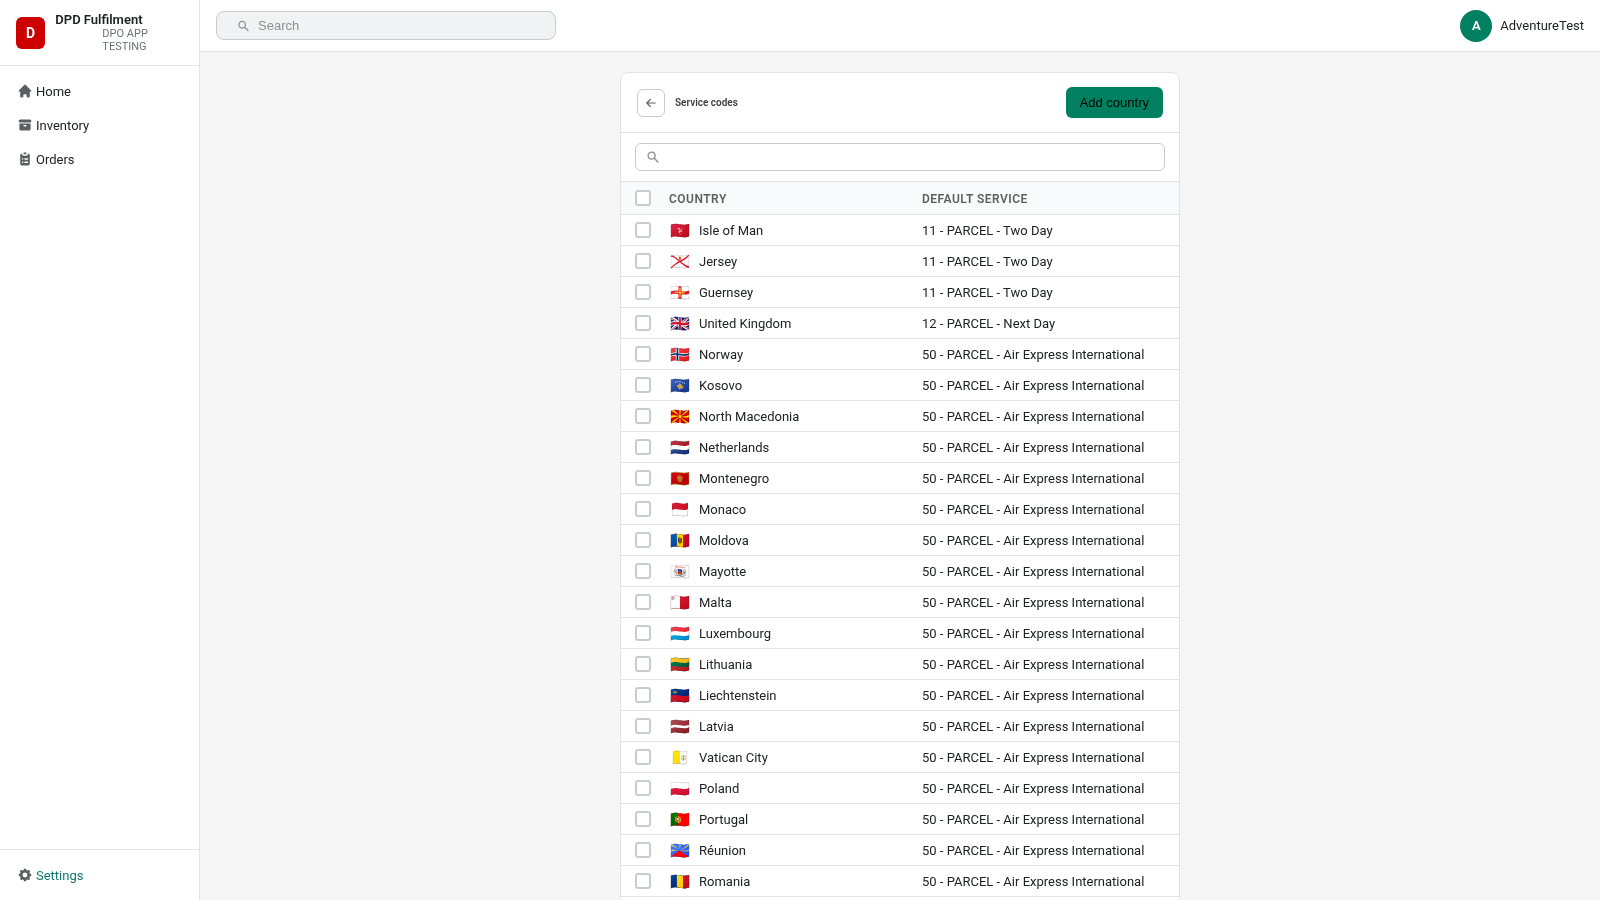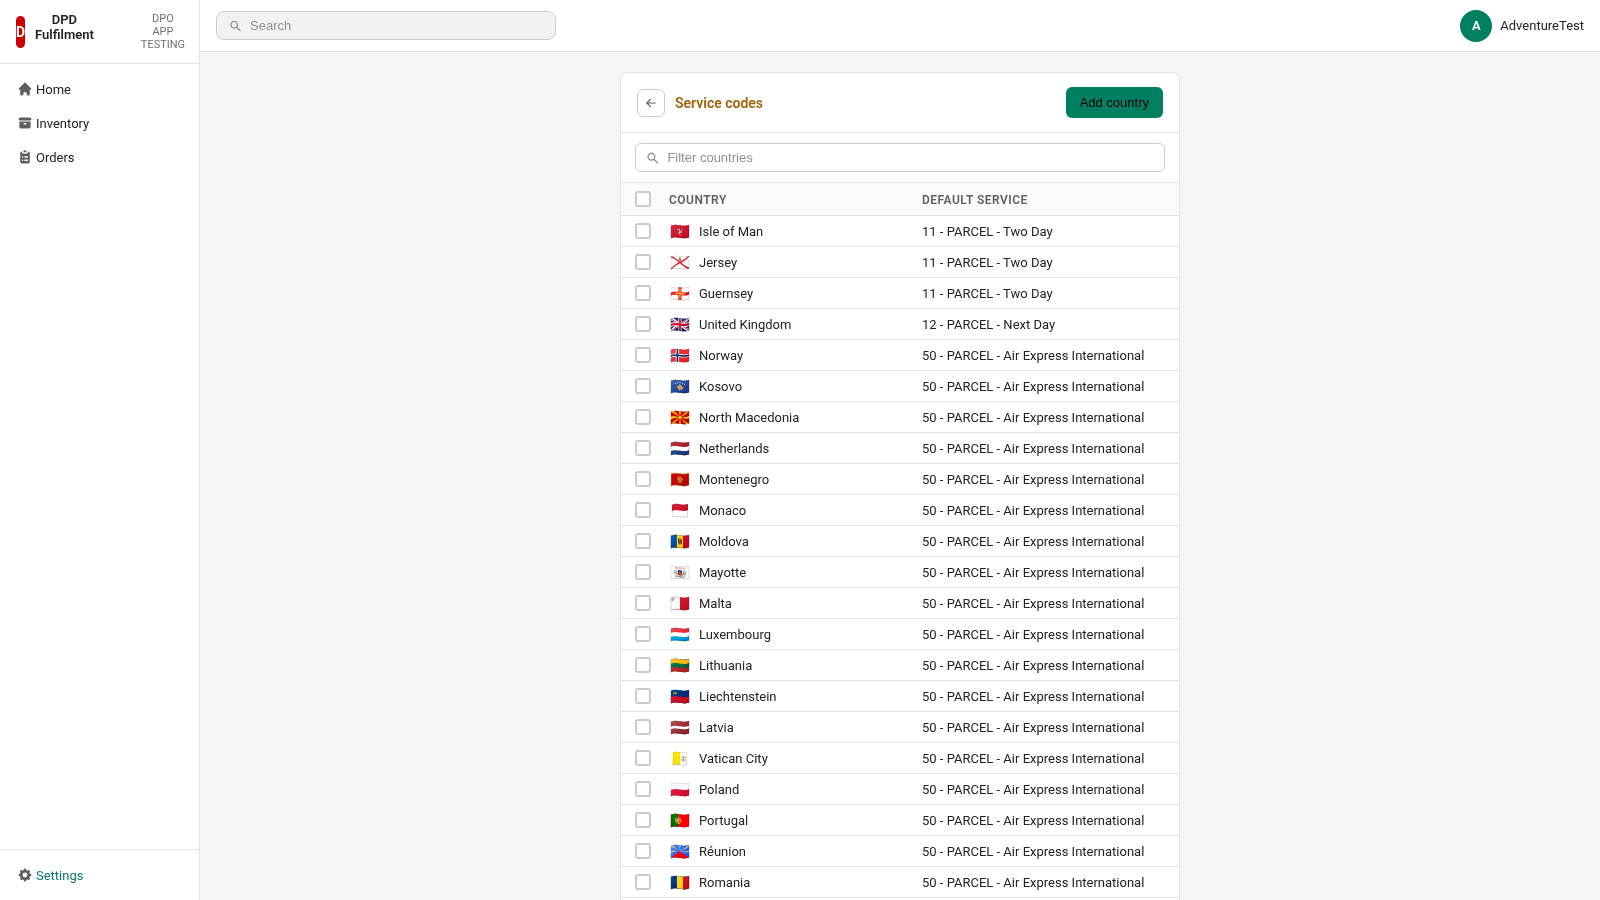--- a/index.html
+++ b/index.html
@@ -26,21 +26,21 @@
       height: 32px;
       background: #cc0000;
       border-radius: 6px;
       display: flex;
       align-items: center;
       justify-content: center;
       color: white;
       font-weight: bold;
       font-size: 14px;
     }
-    .sidebar-brand-text { display: flex; flex-direction: row; text-align: center; }
+    .sidebar-brand-text { display: flex; flex-direction: column; }
     .sidebar-brand-name { font-weight: 600; font-size: 13px; color: #202223; }
     .sidebar-brand-sub { font-size: 11px; color: #6d7175; padding-left: 47px; }
     .sidebar-nav { padding: 8px 0; flex: 1; }
     .sidebar-item {
       display: flex;
       align-items: center;
       gap: 2px;
       padding: 8px 16px;
       cursor: pointer;
       color: #202223;
@@ -66,21 +66,21 @@
       align-items: center;
       justify-content: space-between;
       height: 52px;
     }
     .search-bar {
       display: flex;
       align-items: center;
       background: #f1f2f3;
       border: 1px solid #c9cccf;
       border-radius: 8px;
-      padding: 6px 12px;
+      padding: 6px 20px;
       gap: 8px;
       width: 340px;
     }
     .search-bar input {
       border: none;
       background: transparent;
       outline: none;
       font-size: 13px;
       color: #202223;
       width: 100%;
@@ -125,21 +125,21 @@
       height: 28px;
       border: 1px solid #c9cccf;
       border-radius: 6px;
       background: #fff;
       display: flex;
       align-items: center;
       justify-content: center;
       cursor: pointer;
       color: #5c5f62;
     }
-    .page-title { font-size: 14px; font-weight: 600; color: #a16207; }
+    .page-title { font-size: 10px; font-weight: 600; color: #404040; }
     .add-country-btn {
       background: #008060;
       color: #000000;
       border: none;
       border-radius: 6px;
       padding: 8px 14px;
       font-size: 13px;
       font-weight: 500;
       cursor: pointer;
     }
@@ -282,21 +282,20 @@
           <span class="page-title">Service codes</span>
         </div>
         <button class="add-country-btn">Add country</button>
       </div>
 
       <div class="filter-bar">
         <div class="filter-input-wrap">
           <svg width="14" height="14" viewBox="0 0 20 20" fill="#8c9196">
               <path fill-rule="evenodd" d="M8 4a4 4 0 100 8 4 4 0 000-8zM2 8a6 6 0 1110.89 3.476l4.817 4.817a1 1 0 01-1.414 1.414l-4.816-4.816A6 6 0 012 8z" clip-rule="evenodd"></path>
             </svg>
-          <input type="text" placeholder="Filter countries" style="">
         </div>
       </div>
 
       <div class="table-header">
         <div class="col-check">
           <div class="checkbox"></div>
         </div>
         <div class="col-country">Country</div>
         <div class="col-service">Default service</div>
       </div>

